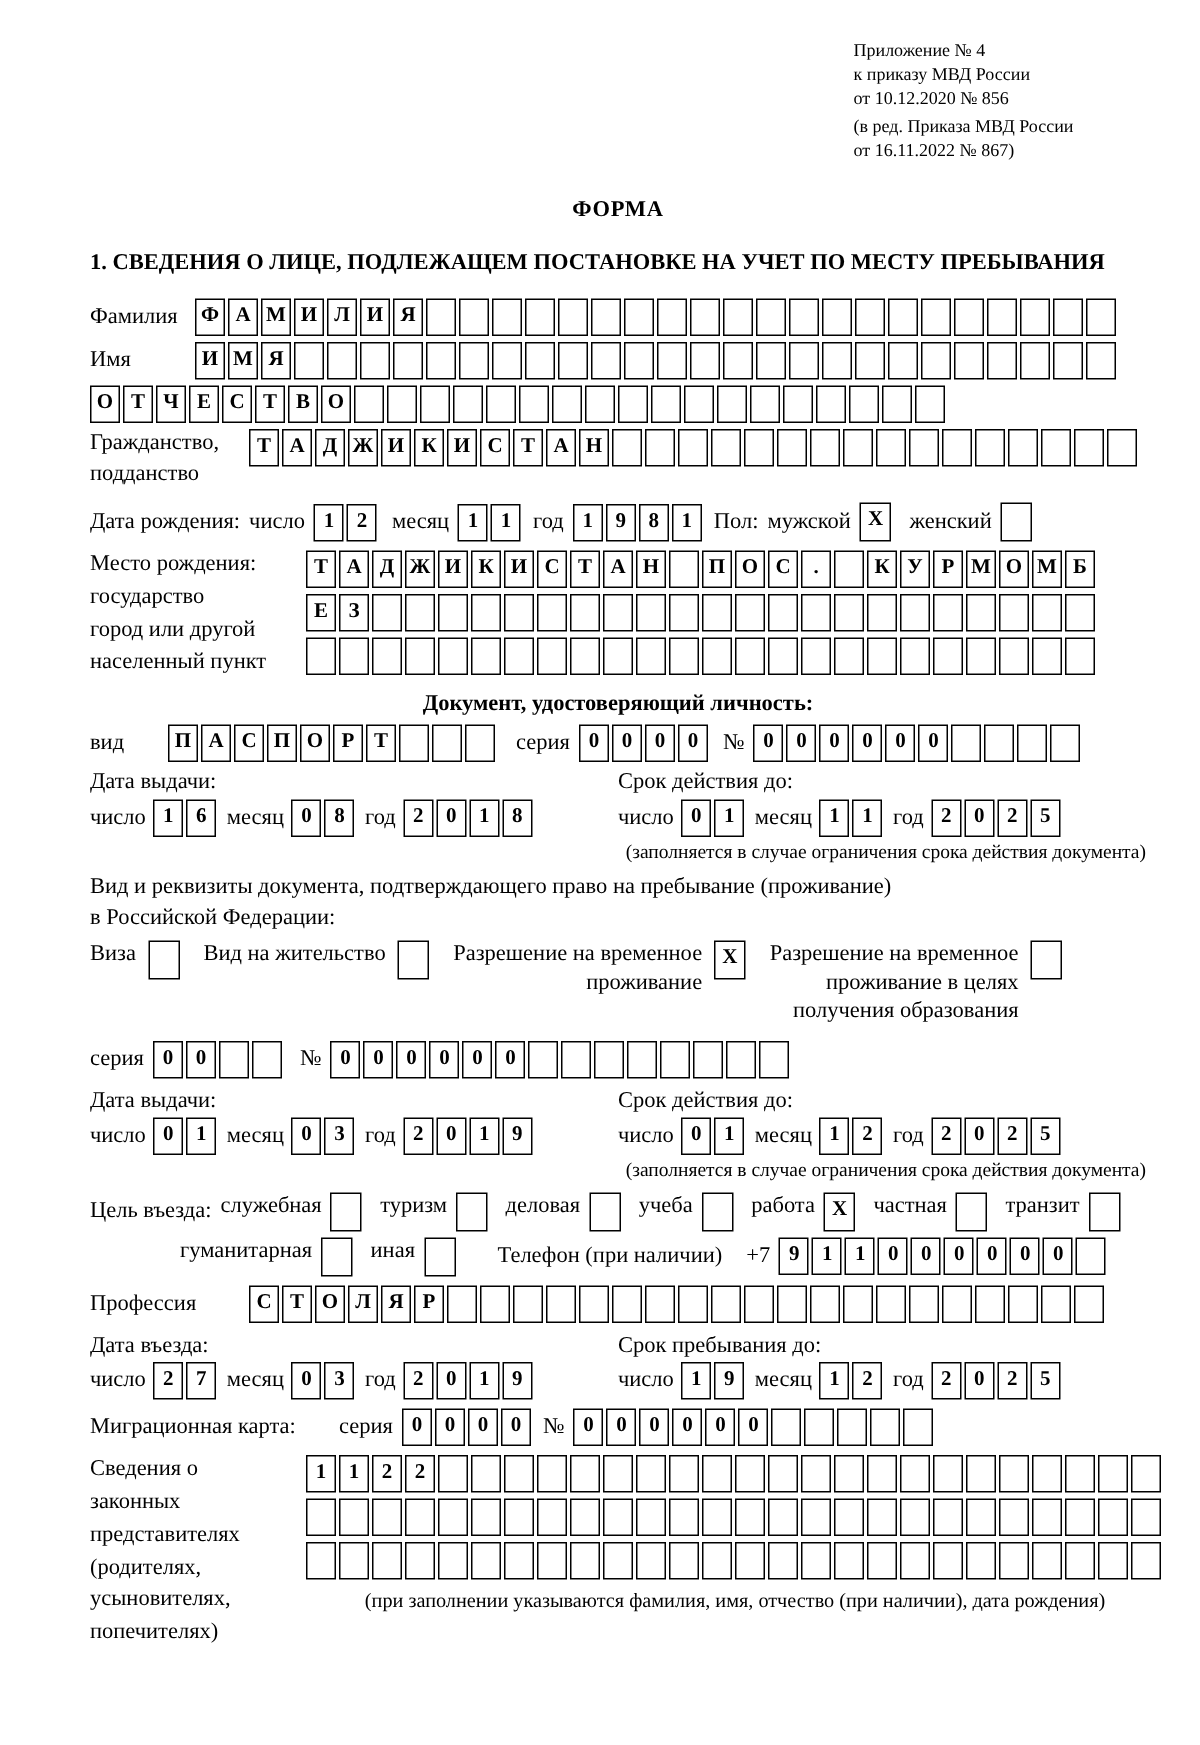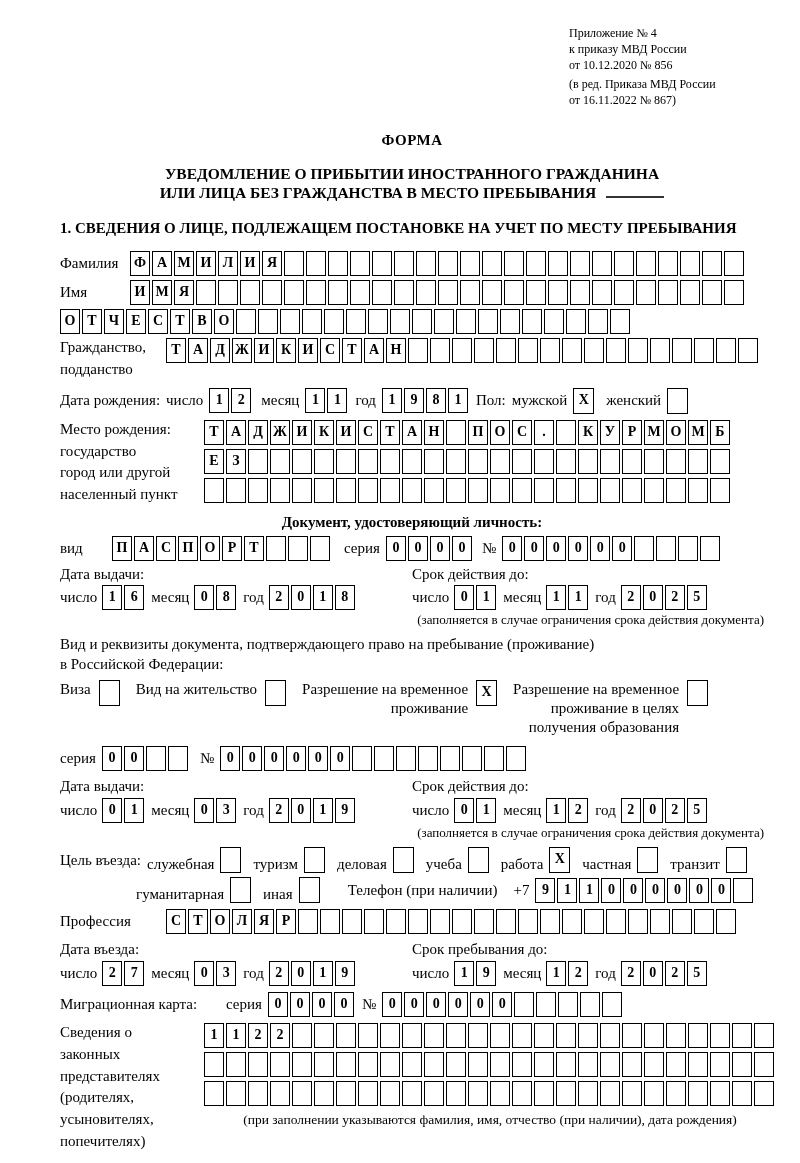--- a/index.html
+++ b/index.html
@@ -33,49 +33,43 @@
   .dategrp{display:flex;align-items:center;width:50%}
   .dategrp .dlbl{margin:0 5px}
   .dategrp .dlbl:first-child{margin-left:0}
   .smallnote{font-size:13px;text-align:right;margin:2px 0 6px 0}
   .docline{margin:6px 0 2px 0}
   .rescb{display:flex;align-items:flex-start;margin:6px 0 10px 0}
   .rescb .opt{display:flex;align-items:flex-start;margin-right:14px}
   .rescb .optlbl{margin-right:8px}
   .rescb .optstack{text-align:right;margin-right:8px}
   .center-bold{text-align:center;font-weight:bold;margin:6px 0 4px 0}
-  .purpose .opt{display:flex;align-items:flex-end;margin-right:10px}
+  .purpose .opt{display:flex;align-items:flex-start;margin-right:10px}
   .purpose .opt span.t{margin-right:6px}
-  .indent{margin-left:76px}
+  .indent{margin-left:60px}
   .note-bottom{font-size:13.5px;text-align:center;margin-top:6px}
   .mt6{margin-top:6px}
 </style>
 </head>
 <body>
 
 <div class="page">
 
   <div class="hdr-wrap">
     <div class="hdr">
       <div>Приложение № 4</div>
       <div>к приказу МВД России</div>
       <div>от 10.12.2020 № 856</div>
       <div class="gap">(в ред. Приказа МВД России</div>
       <div>от 16.11.2022 № 867)</div>
     </div>
   </div>
 
   <div class="forma">ФОРМА</div>
 
-  <div class="title">
-    <div>УВЕДОМЛЕНИЕ О ПРИБЫТИИ ИНОСТРАННОГО ГРАЖДАНИНА</div>
-    <div>
-      <span>ИЛИ ЛИЦА БЕЗ ГРАЖДАНСТВА В МЕСТО ПРЕБЫВАНИЯ</span><span class="uline"></span>
-    </div>
-  </div>
 
   <div class="sec-title">1. СВЕДЕНИЯ О ЛИЦЕ, ПОДЛЕЖАЩЕМ ПОСТАНОВКЕ НА УЧЕТ ПО МЕСТУ ПРЕБЫВАНИЯ</div>
 
   <div class="row">
     <span class="lbl w64">Фамилия</span>
     <span class="cells">
         <span class="cell">Ф</span>
         <span class="cell">А</span>
         <span class="cell">М</span>
         <span class="cell">И</span>

